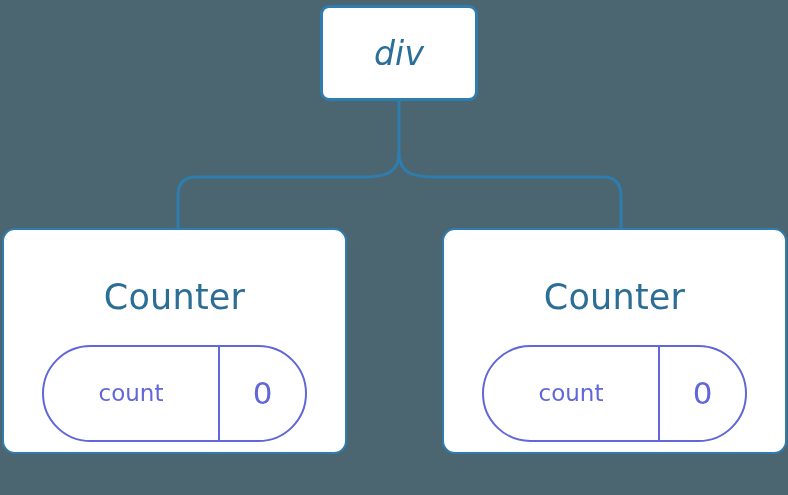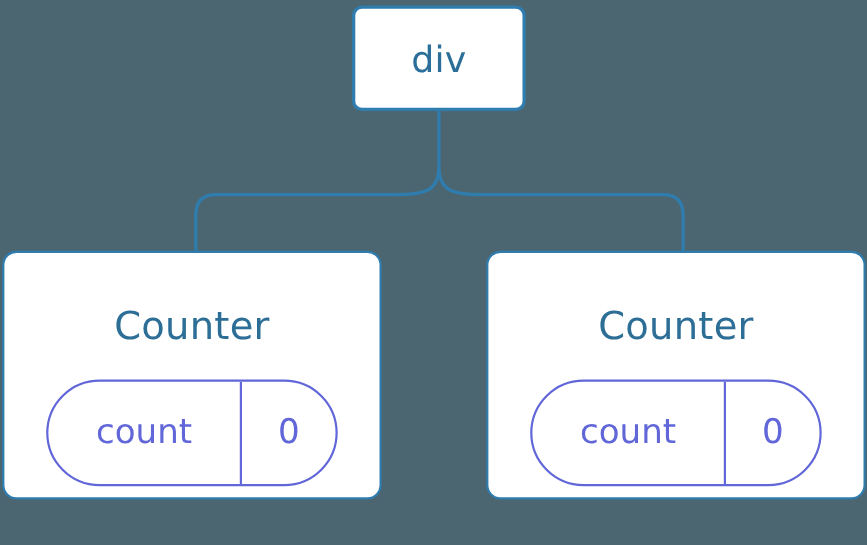--- a/index.html
+++ b/index.html
@@ -45,20 +45,21 @@
     box-sizing: border-box;
     display: flex;
     align-items: center;
     justify-content: center;
   }
   .root-label {
     color: #2a6e99;
     font-size: 33px;
     line-height: 1;
     letter-spacing: 0.2px;
+    font-style: italic;
   }
 
   
   .card {
     position: absolute;
     top: 228px;
     height: 226px;
     background: #ffffff;
     border: 2px solid #2f7cae;
     border-radius: 13px;
@@ -96,21 +97,21 @@
     align-items: stretch;
     background: #ffffff;
     overflow: hidden;
   }
   .pill-key {
     flex: 0 0 174px;
     display: flex;
     align-items: center;
     justify-content: center;
     color: #6166d8;
-    font-size: 31px;
+    font-size: 23px;
     line-height: 1;
   }
   .pill-divider {
     width: 2px;
     background: #6166d8;
     flex: 0 0 auto;
   }
   .pill-value {
     flex: 1 1 auto;
     display: flex;

